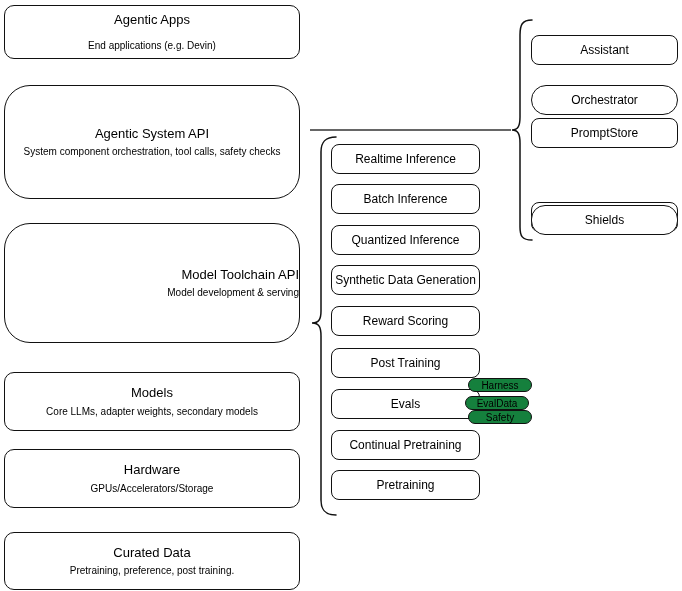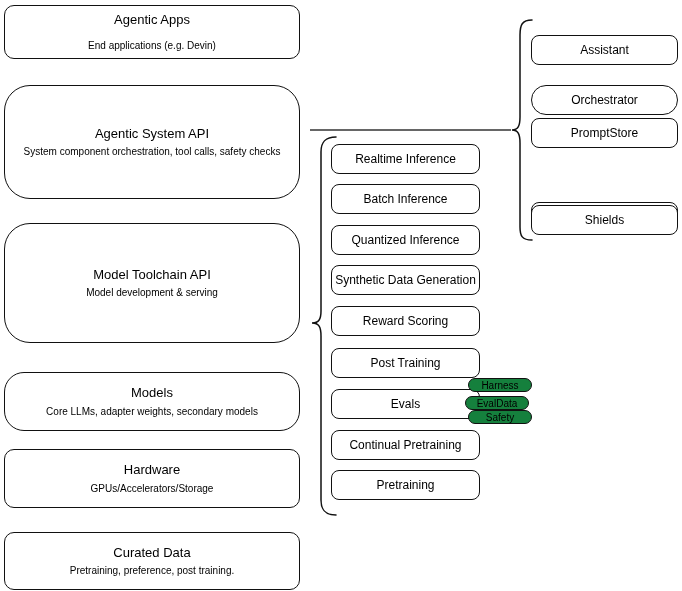--- a/index.html
+++ b/index.html
@@ -97,26 +97,26 @@
   <div class="node leftcol smallrad" style="top:5px;height:54px;gap:8px;">
     <div class="title">Agentic Apps</div>
     <div class="subtitle">End applications (e.g. Devin)</div>
   </div>
 
   <div class="node leftcol bigrad" style="top:85px;height:114px;">
     <div class="title">Agentic System API</div>
     <div class="subtitle">System component orchestration, tool calls, safety checks</div>
   </div>
 
-  <div class="node leftcol bigrad" style="top:223px;height:120px;">
+  <div class="node leftcol bigrad" style="top:223px;height:120px;align-items:flex-end;">
     <div class="title">Model Toolchain API</div>
     <div class="subtitle">Model development &amp; serving</div>
   </div>
 
-  <div class="node leftcol smallrad" style="top:372px;height:59px;border-radius:20px;">
+  <div class="node leftcol smallrad" style="top:372px;height:59px;">
     <div class="title">Models</div>
     <div class="subtitle">Core LLMs, adapter weights, secondary models</div>
   </div>
 
   <div class="node leftcol smallrad" style="top:449px;height:59px;">
     <div class="title">Hardware</div>
     <div class="subtitle">GPUs/Accelerators/Storage</div>
   </div>
 
   <div class="node leftcol smallrad" style="top:532px;height:58px;">
@@ -167,17 +167,17 @@
   </div>
   <div class="node rightbox" style="top:85px;border-radius:15px;">
     <span>Orchestrator</span>
   </div>
   <div class="node rightbox" style="top:118px;">
     <span>PromptStore</span>
   </div>
   <div class="node rightbox" style="top:162px;margin-top:40px;">
     <span>MemoryBank</span>
   </div>
-  <div class="node rightbox" style="top:205px;">
+  <div class="node rightbox" style="top:205px;border-radius:14px;">
     <span>Shields</span>
   </div>
 
 </div>
 
 </body></html>

